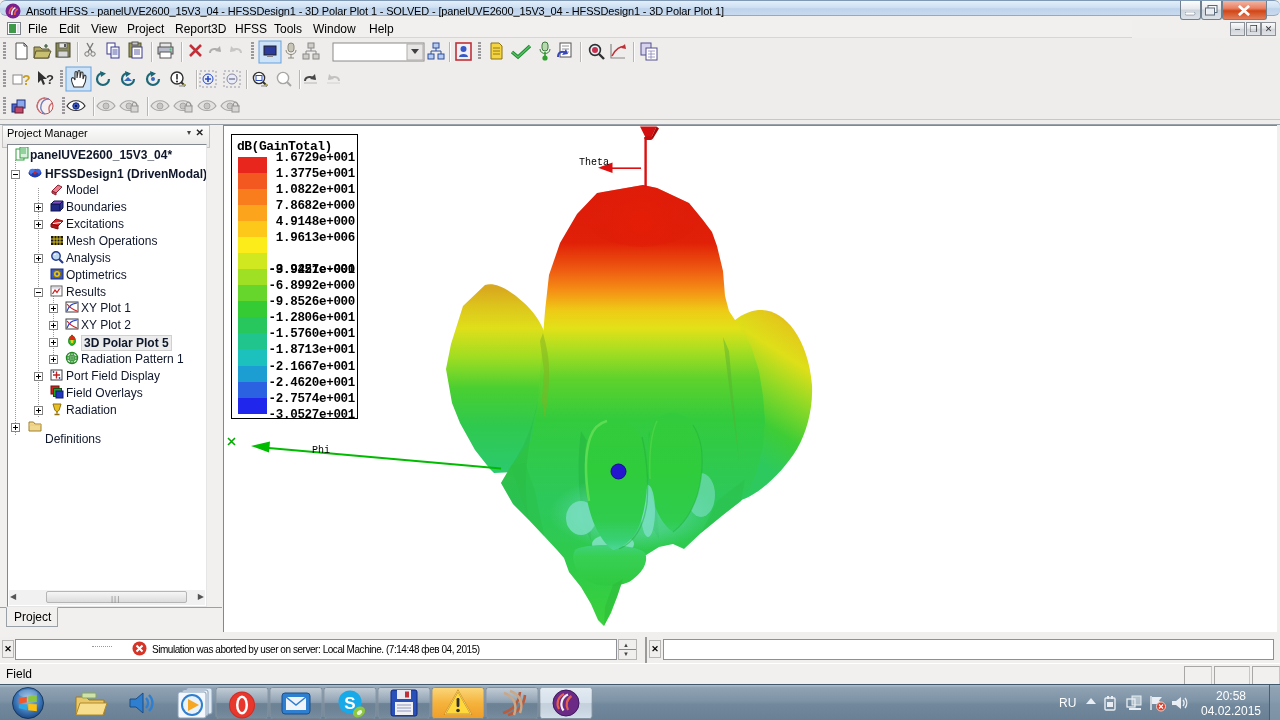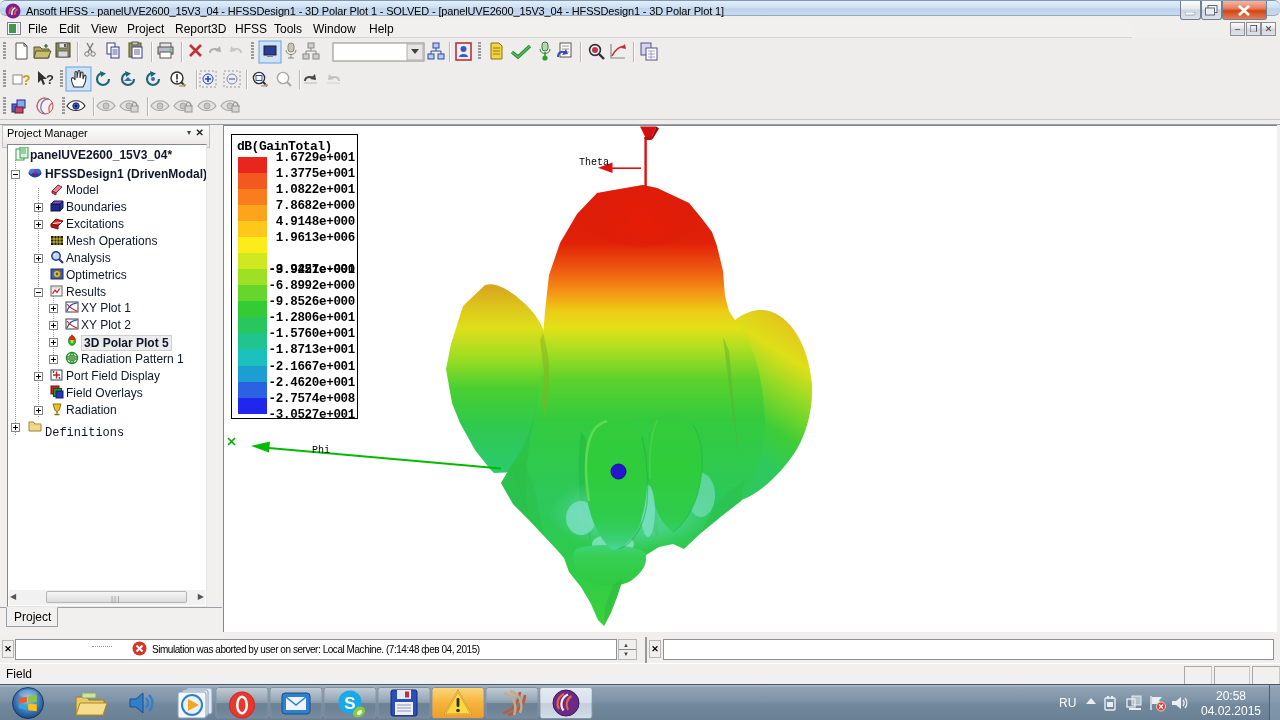--- a/index.html
+++ b/index.html
@@ -581,21 +581,21 @@
       <div class="trow" style="left:58px;top:258px;">Radiation</div>
       <svg class="abs" style="left:3px;top:277.5px" width="9" height="9">
           <rect x="0.5" y="0.5" width="8" height="8" fill="#fff" stroke="#848484"></rect>
           <line x1="2" y1="4.5" x2="7" y2="4.5" stroke="#000"></line>
           <line x1="4.5" y1="2" x2="4.5" y2="7" stroke="#000"></line>
         </svg>
       <svg class="abs" style="left:20px;top:274px" width="14" height="14">
           <path d="M1,4 L1,12 L13,12 L13,5 L7,5 L5.5,3 L1,3 Z" fill="#f0d890" stroke="#a08030"></path>
           <path d="M1,6 L13,6" stroke="#e8c870" stroke-width="0.8"></path>
         </svg>
-      <div class="trow" style="left:37px;top:281px;font-family:Liberation Mono, monospace;">Definitions</div>
+      <div class="trow" style="left:37px;top:287px;">Definitions</div>
     </div>
     <div id="hscroll" class="abs">
       <div style="position:absolute;left:1px;top:2px;font-size:8px;color:#555">◀</div>
       <div style="position:absolute;right:1px;top:2px;font-size:8px;color:#555">▶</div>
       <div id="hthumb" class="abs">
           <span style="position:absolute;left:64px;top:2px;font-size:8px;color:#888;letter-spacing:1px">|||</span>
         </div>
     </div>
     <div id="projtabline" class="abs"></div>
     <div id="projtab" class="abs">Project</div>
@@ -628,21 +628,21 @@
       <div class="llab" style="top:96px">1.9613e+006</div>
       <div class="llab" style="top:128px">-9.9221e-001</div>
       <div class="llab" style="top:128px">-3.9457e+000</div>
       <div class="llab" style="top:144px">-6.8992e+000</div>
       <div class="llab" style="top:160px">-9.8526e+000</div>
       <div class="llab" style="top:176px">-1.2806e+001</div>
       <div class="llab" style="top:192px">-1.5760e+001</div>
       <div class="llab" style="top:208px">-1.8713e+001</div>
       <div class="llab" style="top:225px">-2.1667e+001</div>
       <div class="llab" style="top:241px">-2.4620e+001</div>
-      <div class="llab" style="top:257px">-2.7574e+008</div>
+      <div class="llab" style="top:257px">-2.7574e+001</div>
       <div class="llab" style="top:273px">-3.0527e+001</div>
     </div>
     <svg id="plot" class="abs" style="left:0px;top:0px" width="1054" height="507" viewBox="223 125 1054 507">
 <defs>
 <linearGradient id="bodyg" x1="0" y1="184" x2="0" y2="625" gradientUnits="userSpaceOnUse">
   <stop offset="0" stop-color="#dd1b0a"></stop>
   <stop offset="0.13" stop-color="#e02007"></stop>
   <stop offset="0.19" stop-color="#ee5811"></stop>
   <stop offset="0.24" stop-color="#f59015"></stop>
   <stop offset="0.285" stop-color="#eecb16"></stop>

